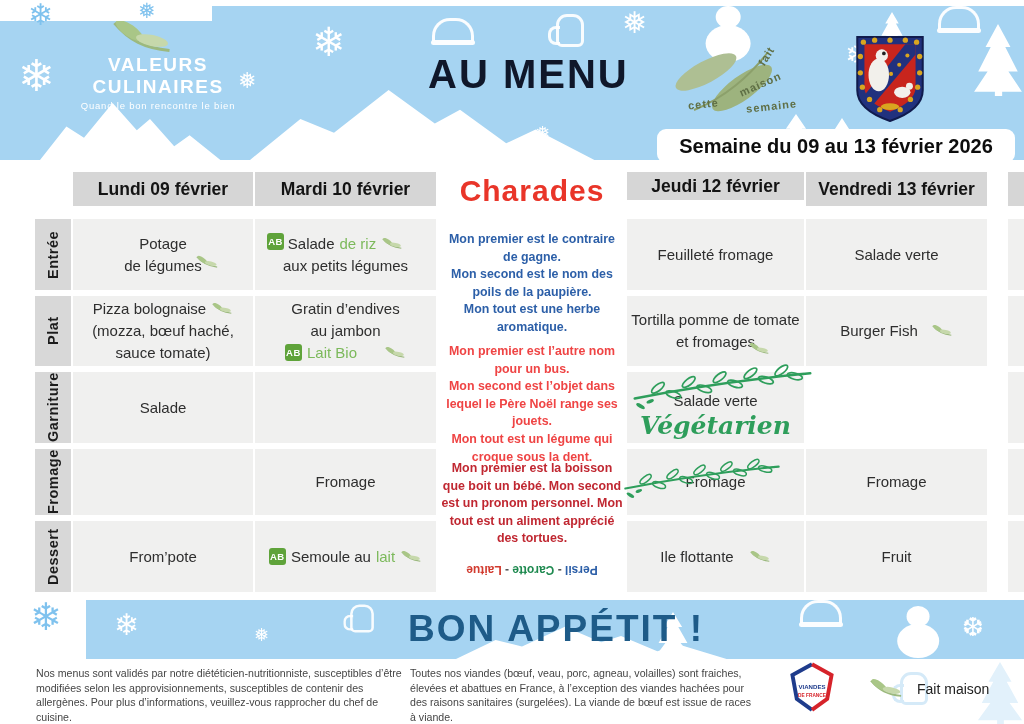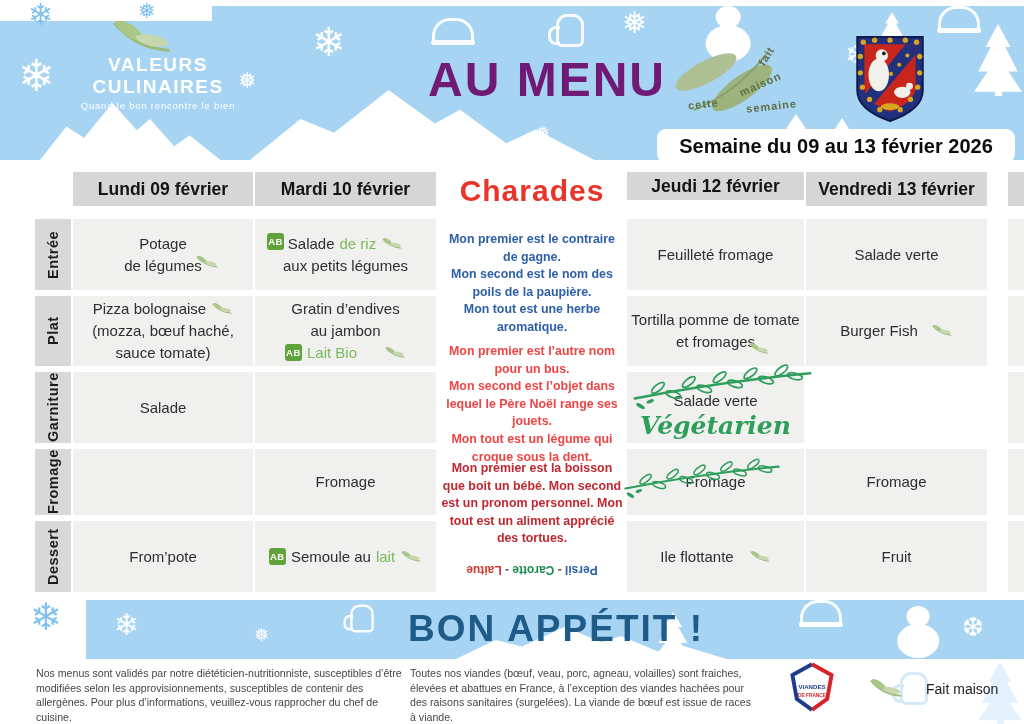--- a/index.html
+++ b/index.html
@@ -26,21 +26,21 @@
         background:rgba(255,255,255,.95);border-radius:3px;}
   .mitten{position:absolute;width:22px;height:27px;border:3px solid rgba(255,255,255,.92);
         border-radius:11px 11px 6px 6px;}
   .mitten::before{content:"";position:absolute;left:-11px;top:9px;width:9px;height:13px;
         border:3px solid rgba(255,255,255,.92);border-right:none;border-radius:8px 0 0 8px;}
   .mitten.faint{border-color:#D5EAF8;}
   .mitten.faint::before{border-color:#D5EAF8;}
   
   .brand-title{font-size:19px;font-weight:bold;color:#ffffff;letter-spacing:1.5px;}
   .brand-tag{font-size:9.5px;color:#ffffff;letter-spacing:.8px;margin-top:2px;}
-  .main-title{font-size:48px;font-weight:800;color:#701a75;letter-spacing:2px;}
+  .main-title{font-size:40px;font-weight:800;color:#0f172a;letter-spacing:2px;}
   .badge-word{position:absolute;font-size:11px;font-weight:bold;color:#5F6F45;letter-spacing:1px;}
   .week-box{position:absolute;background:#ffffff;border-radius:9px;display:flex;
         align-items:center;justify-content:center;font-size:20px;font-weight:bold;color:#0d0d0d;z-index:6;}
   
   .day-header{position:absolute;background:#D6D6D6;display:flex;align-items:center;justify-content:center;
         font-size:17.5px;font-weight:bold;color:#141414;}
   .row-label{position:absolute;background:#D8D8D8;display:flex;align-items:center;justify-content:center;
         font-size:14.5px;font-weight:bold;color:#1c1c1c;writing-mode:vertical-rl;transform:rotate(180deg);letter-spacing:.5px;}
   .cell{position:absolute;background:#F0F0EF;display:flex;flex-direction:column;align-items:center;
         justify-content:center;text-align:center;font-size:15px;color:#2e2e2e;line-height:1.45;padding:0 4px;box-sizing:border-box;}
@@ -54,21 +54,21 @@
   .charades-title{position:absolute;font-size:30px;font-weight:900;color:#E93529;letter-spacing:1px;
         text-align:center;}
   .riddle{position:absolute;width:182px;font-size:12.4px;font-weight:bold;text-align:center;line-height:1.42;}
   .r-blue{color:#2C5FA8;} .r-green{color:#ef4444;} .r-red{color:#C02731;}
   .answers{position:absolute;width:182px;text-align:center;font-size:12px;font-weight:bold;
         transform:rotate(180deg);color:#555;}
   .veg{font-family:"DejaVu Serif",serif;font-style:italic;font-weight:bold;font-size:25px;color:#2E9E5B;line-height:1.1;}
   
   .bon-title{position:absolute;font-size:37px;font-weight:800;color:#1E5B88;letter-spacing:2px;z-index:3;}
   .foot-note{position:absolute;font-size:10.6px;color:#454545;line-height:1.38;text-align:left;}
-  .fait-maison{position:absolute;display:flex;align-items:center;gap:22px;font-size:14px;color:#222;}
+  .fait-maison{position:absolute;display:flex;align-items:center;gap:13px;font-size:14px;color:#222;}
   .sprig{display:inline-block;vertical-align:middle;}
 </style>
 </head>
 <body>
 
 <svg width="0" height="0" style="position:absolute" aria-hidden="true">
   <defs>
     <symbol id="sym-sprig" viewBox="0 0 26 16">
       <path d="M2 2 C8 9,14 12,24 13" stroke="#9CB97E" stroke-width="1.3" fill="none"></path>
       <ellipse cx="8" cy="5" rx="6.5" ry="2.4" fill="#A9C687" transform="rotate(35 8 5)"></ellipse>

